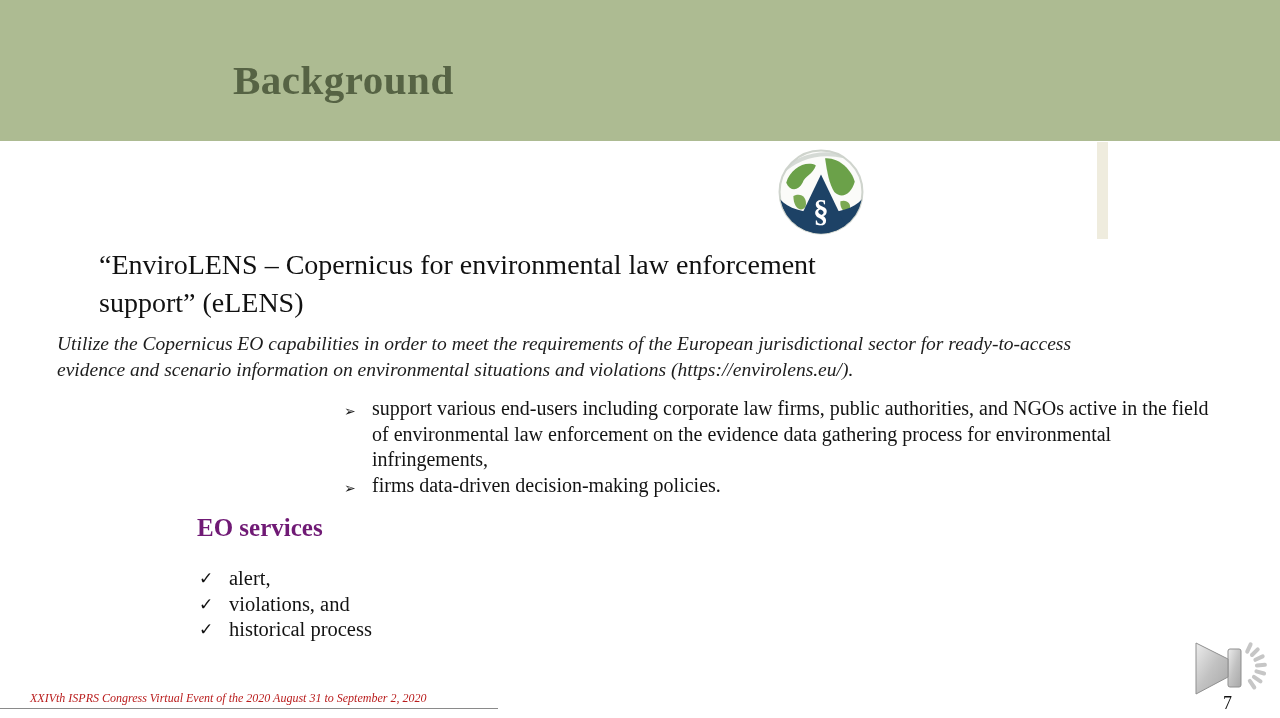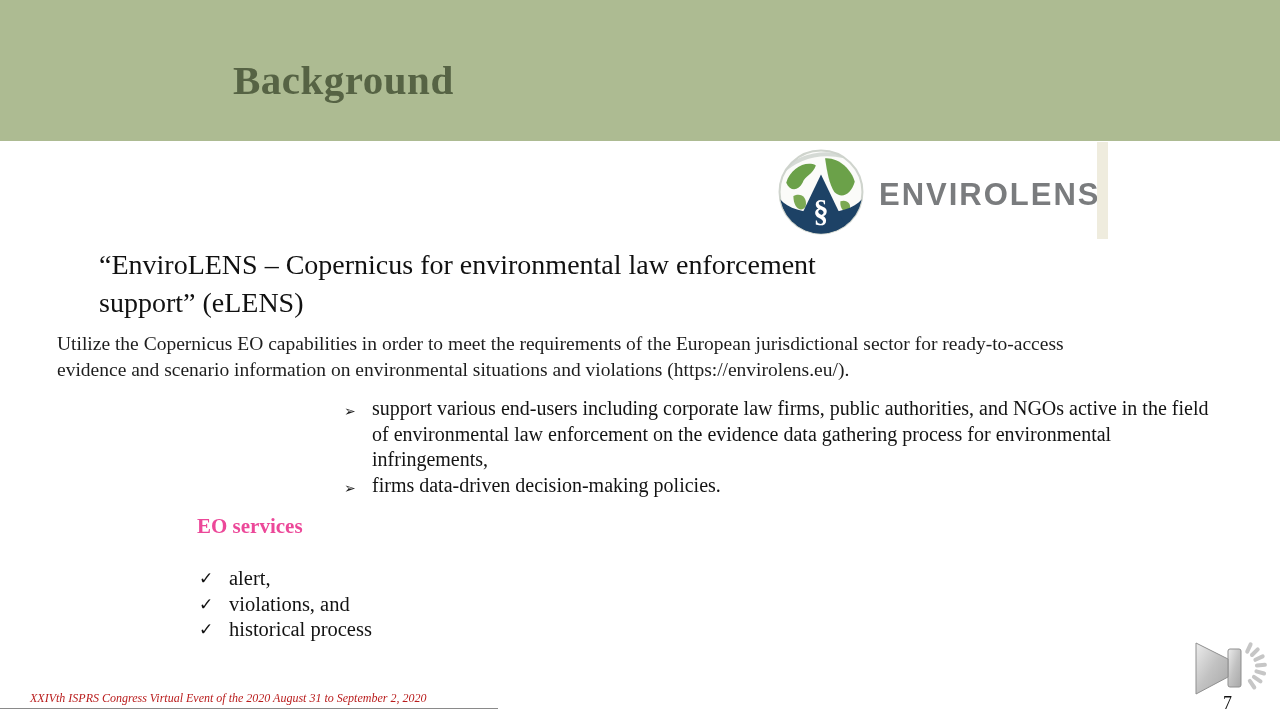--- a/index.html
+++ b/index.html
@@ -19,29 +19,29 @@
     letter-spacing:2px;color:#7a7c7e;padding-top:2px;
   }
   .logo-edge{position:absolute;left:1097px;top:142px;width:11px;height:97px;background:#ece9d8;opacity:.85;}
   .main-title{
     position:absolute;left:99px;top:246px;
     font-weight:normal;font-size:28px;line-height:38px;color:#111;
   }
   .main-title div{white-space:nowrap;}
   .intro{
     position:absolute;left:57px;top:331px;
-    font-size:19.5px;line-height:26px;color:#1d1d1d;
+    font-style:italic;font-size:19.5px;line-height:26px;color:#1d1d1d;
   }
   .intro div{white-space:nowrap;}
   .bullets{position:absolute;left:344px;top:396px;width:868px;list-style:none;margin:0;padding:0;}
   .bullets li{display:flex;gap:11px;font-size:20px;line-height:25.5px;color:#131313;}
   .bullets .marker{flex:0 0 17px;font-size:14px;padding-top:3px;color:#1a1a1a;}
   .eo-heading{
     position:absolute;left:197px;top:514px;margin:0;
-    font-weight:bold;font-size:21px;color:#ec4899;
+    font-weight:bold;font-size:25px;color:#701a75;
   }
   .checklist{position:absolute;left:199px;top:566px;list-style:none;margin:0;padding:0;}
   .checklist li{display:flex;gap:15px;font-size:20.5px;line-height:25.7px;color:#131313;}
   .checklist .marker{flex:0 0 15px;font-size:17px;color:#111;}
   .footer{
     position:absolute;left:0;top:691px;width:468px;
     padding:0 0 2px 30px;border-bottom:1px solid #8a8a8a;
     font-style:italic;font-size:12px;color:#b91c1c;white-space:nowrap;
   }
   .page-number{
@@ -71,21 +71,20 @@
           <path d="M9,34 C13,20 28,12 38,17 C35,26 27,27 25,34 C21,42 13,43 9,34 Z" fill="#6ba149"></path>
           <path d="M47,10 C60,9 73,21 76,33 C72,46 63,50 56,43 C51,35 49,24 47,10 Z" fill="#6ba149"></path>
           <path d="M16,47 C23,43 30,48 28,57 C24,64 16,59 16,47 Z" fill="#7ba953"></path>
           <path d="M62,52 C68,50 73,54 71,60 C67,65 61,60 62,52 Z" fill="#7ba953"></path>
           <path d="M3,50 C18,68 68,68 83,50 C78,76 60,86 43,86 C26,86 8,74 3,50 Z" fill="#1d4266"></path>
           <path d="M43,26 L70,82 Q43,94 16,82 Z" fill="#1d4266"></path>
           <text x="43" y="72" text-anchor="middle" font-family="Liberation Serif, serif" font-size="30" font-weight="bold" fill="#ffffff">§</text>
         </g>
       </svg>
     </span>
-    <span class="logo-wordmark">ENVIROLENS</span>
   </div>
   <div class="logo-edge"></div>
 
   <div class="main-title">
     <div>“EnviroLENS – Copernicus for environmental law enforcement</div>
     <div>support” (eLENS)</div>
   </div>
 
   <div class="intro">
     <div>Utilize the Copernicus EO capabilities in order to meet the requirements of the European jurisdictional sector for ready-to-access</div>

